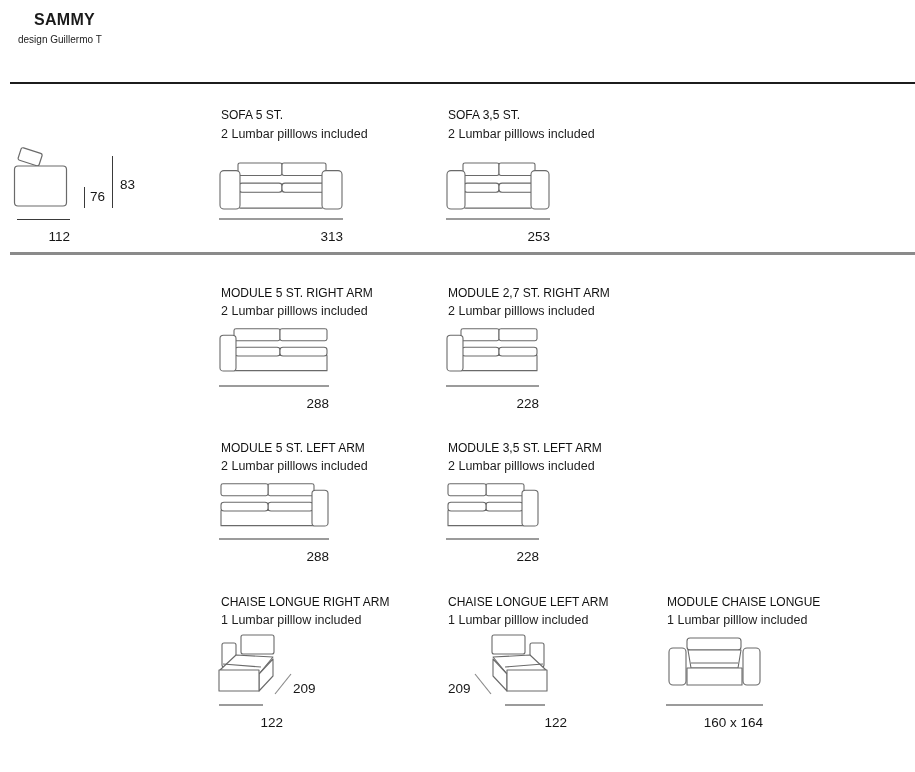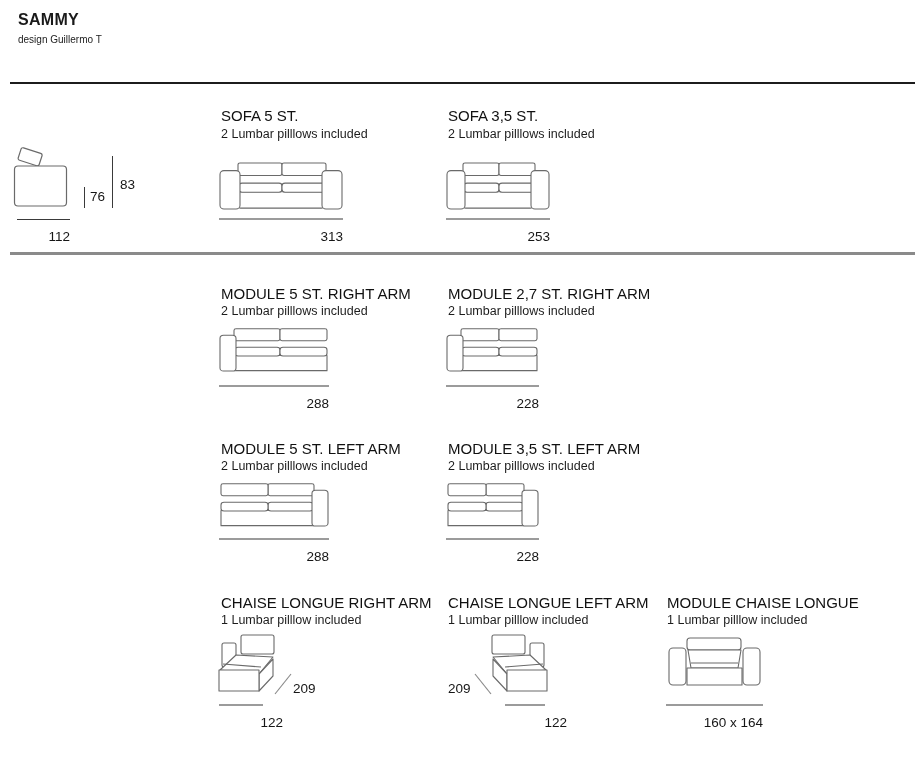--- a/index.html
+++ b/index.html
@@ -3,35 +3,35 @@
 <meta charset="utf-8">
 <style>
   html,body{margin:0;padding:0;background:#ffffff;}
   body{font-family:"Liberation Sans","DejaVu Sans",sans-serif;color:#1a1a1a;}
   .page{position:relative;width:915px;height:772px;background:#fff;overflow:hidden;}
   .abs{position:absolute;}
   .brand{font-size:16px;font-weight:bold;letter-spacing:.3px;line-height:18px;}
   .designer{font-size:10px;line-height:13px;color:#222;}
   .rule-thin{height:2px;background:#1c1c1c;}
   .rule-thick{height:3px;background:#8a8a8a;}
-  .ptitle{font-size:15px;line-height:15px;white-space:nowrap;color:#111;}
+  .ptitle{font-size:12px;line-height:15px;white-space:nowrap;color:#111;}
   .psub{position:absolute;left:0;top:19px;font-size:12.5px;line-height:14px;white-space:nowrap;color:#1c1c1c;}
   .mline{height:2px;background:#9b9b9b;}
   .dim{font-size:13.5px;text-align:right;color:#161616;white-space:nowrap;}
   .dimlabel{font-size:13.5px;color:#161616;white-space:nowrap;}
   .vline{width:1px;background:#3a3a3a;}
   .hline{height:1px;background:#3a3a3a;}
   svg{display:block;}
 </style>
 </head>
 <body>
 
 <div class="page">
 
-  <div class="abs brand" style="left:18px;top:11px">SAMMY</div>
+  <div class="abs brand" style="left:34px;top:11px">SAMMY</div>
   <div class="abs designer" style="left:18px;top:33px">design Guillermo T</div>
   <div class="abs rule-thin" style="left:10px;top:82px;width:905px"></div>
   <div class="abs rule-thick" style="left:10px;top:252px;width:905px"></div>
 
   <svg class="abs" style="left:13px;top:147px" width="62" height="62" viewBox="0 0 62 62">
     <g fill="#ffffff" stroke="#6a6a6a" stroke-width="1.2" stroke-linejoin="round">
       <g transform="rotate(18 16 10)">
           <rect x="6" y="3" width="22" height="13" rx="2"></rect>
         </g>
       <rect x="1.5" y="19" width="52" height="40" rx="3.5"></rect>

